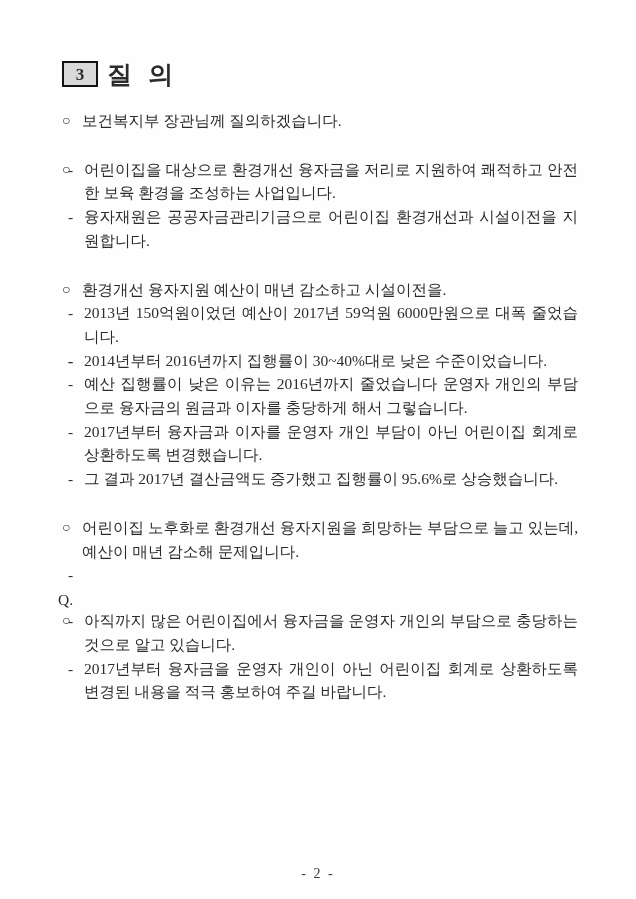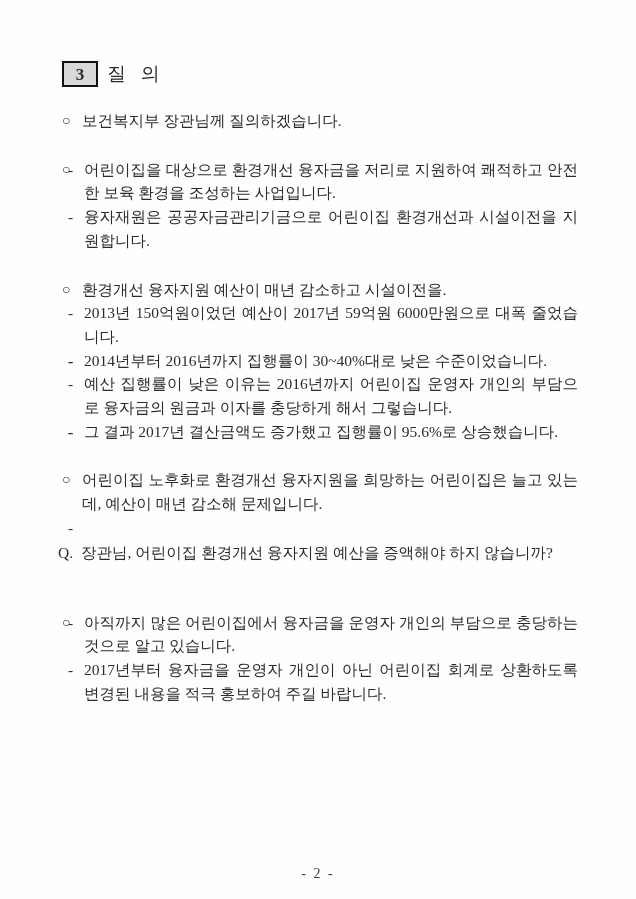--- a/index.html
+++ b/index.html
@@ -33,22 +33,22 @@
     background: #d9d9d9;
     border: 2px solid #111111;
     display: flex;
     align-items: center;
     justify-content: center;
     font-weight: bold;
     font-size: 17px;
     line-height: 1;
   }
   .section-title {
-    font-weight: normal;
-    font-size: 19px;
+    font-weight: bold;
+    font-size: 25px;
     letter-spacing: 5px;
   }
   .item {
     position: relative;
     font-size: 15.5px;
     line-height: 23.7px;
     text-align: justify;
     word-break: break-all;
     margin: 0;
   }
@@ -129,41 +129,41 @@
     </p>
     <p class="item dash">
       <span class="marker">-</span>
     </p>
     <p class="item dash">
       <span class="marker">-</span>
       <span>2014년부터 2016년까지 집행률이 30~40%대로 낮은 수준이었습니다.</span>
     </p>
     <p class="item dash">
       <span class="marker">-</span>
-      <span>예산 집행률이 낮은 이유는 2016년까지 어린이집 운영자 개인의 부담으로 융자금의 원금과 이자를 충당하게 해서 그렇습니다.</span>
+      <span>예산 집행률이 낮은 이유는 2016년까지 줄었습니다 운영자 개인의 부담으로 융자금의 원금과 이자를 충당하게 해서 그렇습니다.</span>
     </p>
     <p class="item dash">
       <span class="marker">-</span>
+      <span>2017년부터 융자금과 이자를 운영자 개인 부담이 아닌 어린이집 회계로 상환하도록 변경했습니다.</span>
     </p>
     <p class="item dash">
       <span class="marker">-</span>
       <span>그 결과 2017년 결산금액도 증가했고 집행률이 95.6%로 상승했습니다.</span>
     </p>
 
     <p class="item circle gap">
       <span class="marker">○</span>
-      <span>어린이집 노후화로 환경개선 융자지원을 희망하는 어린이집은 늘고 있는데, 예산이 매년 감소해 문제입니다.</span>
+      <span>어린이집 노후화로 환경개선 융자지원을 희망하는 부담으로 늘고 있는데, 예산이 매년 감소해 문제입니다.</span>
     </p>
     <p class="item dash">
       <span class="marker">-</span>
     </p>
 
     <p class="item q gap">
       <span class="marker">Q.</span>
-      <span>장관님, 어린이집 환경개선 융자지원 예산을 증액해야 하지 않습니까?</span>
     </p>
 
     <p class="item circle gap-large">
       <span class="marker">○</span>
     </p>
     <p class="item dash">
       <span class="marker">-</span>
       <span>아직까지 많은 어린이집에서 융자금을 운영자 개인의 부담으로 충당하는 것으로 알고 있습니다.</span>
     </p>
     <p class="item dash">

